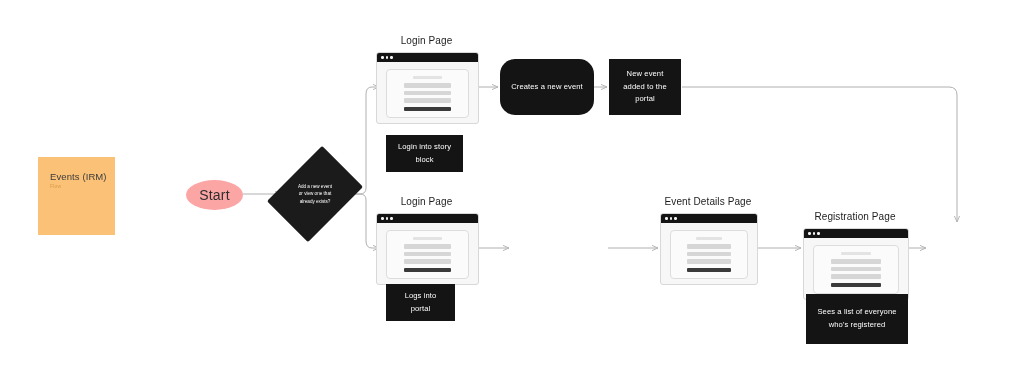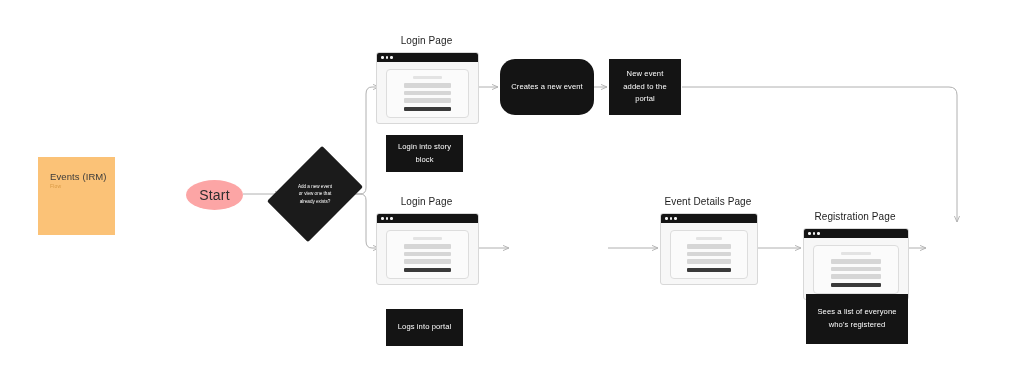--- a/index.html
+++ b/index.html
@@ -275,21 +275,21 @@
           <div class="bar head"></div>
           <div class="bar line"></div>
           <div class="bar line"></div>
           <div class="bar line"></div>
           <div class="bar cta"></div>
         </div>
       </div>
     </div>
   </div>
 
-  <div class="process-box" style="left:386px; top:309px; width:77px; height:37px;">
+  <div class="process-box" style="left:386px; top:284px; width:69px; height:37px;">
     <span>Logs into portal</span>
   </div>
 
 
   <div class="page-node" style="left:660px; top:213px; width:96px; height:70px;">
     <div class="page-caption">Event Details Page</div>
     <div class="browser">
       <div class="browser-bar">
         <span class="browser-dot"></span>
         <span class="browser-dot"></span>

